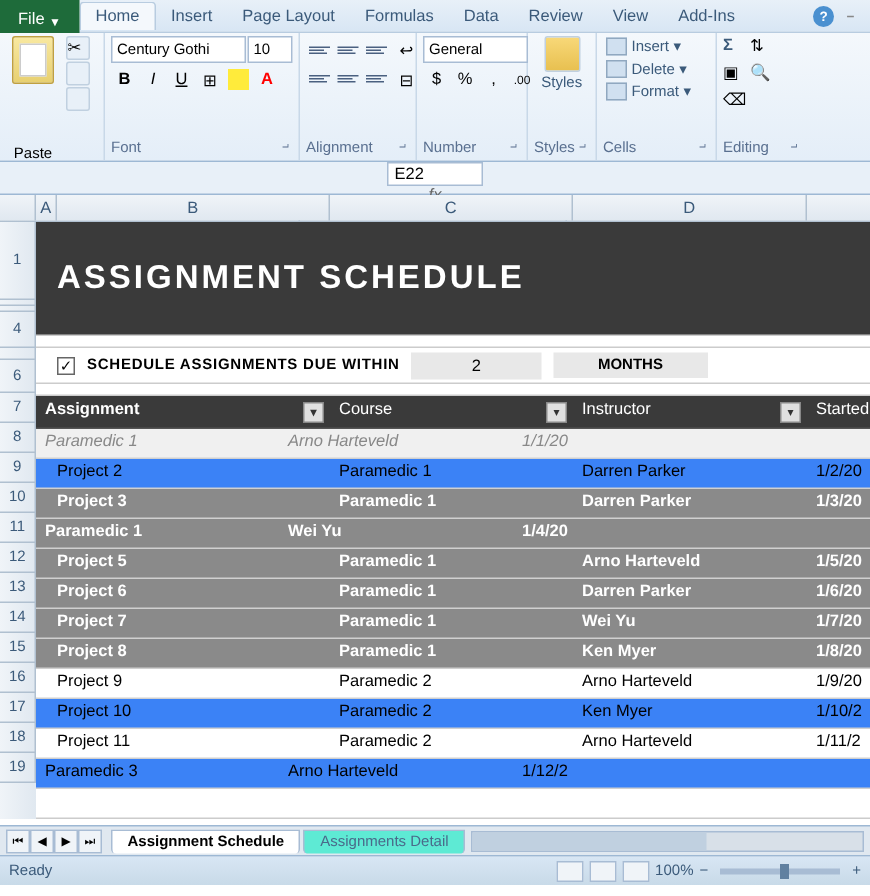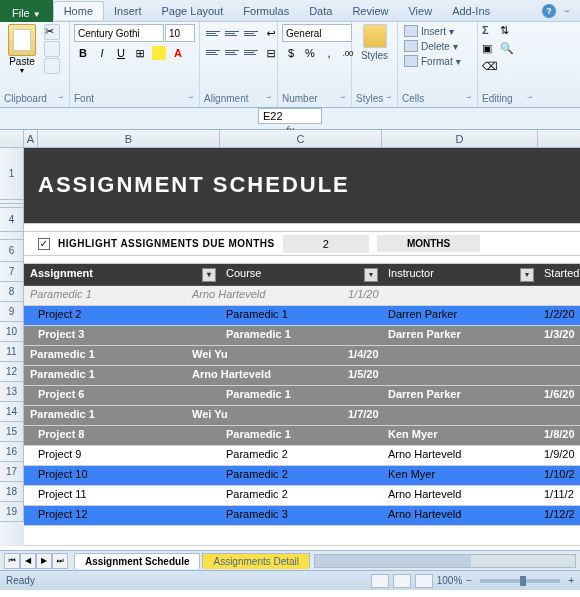--- a/index.html
+++ b/index.html
@@ -12,21 +12,21 @@
 .tab.active { background: #f4f8fc; border: 1px solid #b8cce0; border-bottom: none; border-radius: 3px 3px 0 0; }
 .help-area { margin-left: auto; display: flex; gap: 4px; padding-right: 6px; }
 .help-ico { width: 14px; height: 14px; border-radius: 50%; display: flex; align-items: center; justify-content: center; font-size: 9px; font-weight: bold; cursor: pointer; }
 
 .ribbon-body { height: 86px; background: linear-gradient(#f4f8fc, #e4eef8); border-bottom: 1px solid #9db8d4; display: flex; }
 .ribbon-group { border-right: 1px solid #c8d8e8; padding: 2px 4px; display: flex; flex-direction: column; }
 .group-content { flex: 1; display: flex; align-items: flex-start; gap: 2px; }
 .group-label { text-align: left; font-size: 10px; color: #5a7090; padding: 1px 0; position: relative; }
 .group-label::after { content: '⌐'; position: absolute; right: 2px; font-size: 8px; transform: rotate(180deg); }
 
-.paste-btn { display: flex; flex-direction: column; align-items: center; width: 36px; cursor: pointer; }
+.paste-btn { display: flex; flex-direction: column; align-items: center; width: 36px; cursor: pointer; gap: 41px; }
 .paste-ico { width: 28px; height: 32px; background: linear-gradient(#f8e8a0, #e8d070); border: 1px solid #c0a040; border-radius: 2px; position: relative; }
 .paste-ico::after { content: ''; position: absolute; top: 4px; left: 4px; right: 4px; bottom: 4px; background: #fff; border: 1px solid #ccc; }
 .mini-btns { display: flex; flex-direction: column; gap: 1px; margin-left: 2px; }
 .mini-ico { width: 16px; height: 16px; background: #e8f0f8; border: 1px solid #c0d0e0; border-radius: 2px; cursor: pointer; }
 
 .font-controls { display: flex; flex-direction: column; gap: 2px; }
 .font-row { display: flex; gap: 1px; }
 .font-name { width: 90px; height: 18px; border: 1px solid #a8bcd4; background: #fff; font-size: 10px; padding: 1px 3px; }
 .font-size { width: 30px; height: 18px; border: 1px solid #a8bcd4; background: #fff; font-size: 10px; padding: 1px 3px; }
 .fmt-btn { width: 18px; height: 18px; border: 1px solid transparent; background: transparent; cursor: pointer; font-size: 11px; display: flex; align-items: center; justify-content: center; }
@@ -97,21 +97,21 @@
 .row-italic { font-style: italic; color: #888; background: #f0f0f0; }
 .row-hl { background: #8a8a8a; color: #fff; font-weight: bold; }
 .row-alt { background: #3b82f6; }
 
 
 .sheet-bar { height: 20px; display: flex; align-items: center; background: #e0e8f0; border-top: 1px solid #9db8d4; font-size: 10px; }
 .sheet-nav { display: flex; gap: 0; padding: 0 4px; }
 .sheet-nav-btn { width: 16px; height: 16px; border: 1px solid #a8bcd4; background: #f0f4f8; cursor: pointer; font-size: 8px; text-align: center; line-height: 14px; }
 .sheet-tab { padding: 2px 10px; background: #fff; border: 1px solid #a8bcd4; border-bottom: none; cursor: pointer; margin-left: 2px; border-radius: 0 0 3px 3px; }
 .sheet-tab.active { background: #fff; font-weight: bold; }
-.sheet-tab.inactive { background: #fde047; color: #4a6a8a; }
+.sheet-tab.inactive { background: #5eead4; color: #4a6a8a; }
 .hscroll { flex: 1; margin: 0 4px; height: 14px; background: #d8e0e8; border: 1px solid #a8bcd4; position: relative; }
 .hscroll-thumb { position: absolute; left: 0; width: 60%; height: 100%; background: #c0d0e0; }
 
 
 .status-bar { height: 20px; background: linear-gradient(#d8e6f4, #c8dae8); display: flex; align-items: center; font-size: 10px; color: #3b5a7a; padding: 0 6px; border-top: 1px solid #9db8d4; }
 .status-right { margin-left: auto; display: flex; align-items: center; gap: 4px; }
 .view-btn { width: 18px; height: 14px; border: 1px solid #a8bcd4; background: #f0f4f8; cursor: pointer; }
 .zoom-slider { width: 80px; height: 4px; background: #a8bcd4; position: relative; margin: 0 4px; }
 .zoom-thumb { position: absolute; left: 50%; top: -3px; width: 6px; height: 10px; background: #6080a0; }
 </style>
@@ -316,21 +316,21 @@
       <div class="row-h">16</div>
       <div class="row-h">17</div>
       <div class="row-h">18</div>
       <div class="row-h">19</div>
     </div>
     <div class="cells">
       <div class="title-cell">ASSIGNMENT SCHEDULE</div>
       <div style="height:8px;border-bottom:1px solid #ccc"></div>
       <div class="filter-row">
         <div class="checkbox">✓</div>
-        <span class="filter-label">HIGHLIGHT ASSIGNMENTS DUE MONTHS</span>
+        <span class="filter-label">SCHEDULE ASSIGNMENTS DUE WITHIN</span>
         <span class="filter-val">2</span>
         <span class="filter-unit">MONTHS</span>
       </div>
       <div class="spacer-row" style="height:8px"></div>
       <div class="thead-row">
         <div class="th th-b"><span>Assignment</span><div class="drop">▾</div></div>
         <div class="th th-c"><span>Course</span><div class="drop">▾</div></div>
         <div class="th th-d"><span>Instructor</span><div class="drop">▾</div></div>
         <div class="th th-e"><span>Started</span></div>
       </div>
@@ -351,31 +351,33 @@
             <div class="td td-c">Paramedic 1</div>
             <div class="td td-d">Darren Parker</div>
             <div class="td td-e">1/3/20</div>
           </div>
           <div class="data-row row-hl">
             <div class="td td-c">Paramedic 1</div>
             <div class="td td-d">Wei Yu</div>
             <div class="td td-e">1/4/20</div>
           </div>
           <div class="data-row row-hl">
+            <div class="td td-b">Project 5</div>
             <div class="td td-c">Paramedic 1</div>
             <div class="td td-d">Arno Harteveld</div>
             <div class="td td-e">1/5/20</div>
           </div>
           <div class="data-row row-hl">
             <div class="td td-b">Project 6</div>
             <div class="td td-c">Paramedic 1</div>
             <div class="td td-d">Darren Parker</div>
             <div class="td td-e">1/6/20</div>
           </div>
           <div class="data-row row-hl">
+            <div class="td td-b">Project 7</div>
             <div class="td td-c">Paramedic 1</div>
             <div class="td td-d">Wei Yu</div>
             <div class="td td-e">1/7/20</div>
           </div>
           <div class="data-row row-hl">
             <div class="td td-b">Project 8</div>
             <div class="td td-c">Paramedic 1</div>
             <div class="td td-d">Ken Myer</div>
             <div class="td td-e">1/8/20</div>
           </div>
@@ -391,21 +393,20 @@
             <div class="td td-d">Ken Myer</div>
             <div class="td td-e">1/10/2</div>
           </div>
           <div class="data-row">
             <div class="td td-b">Project 11</div>
             <div class="td td-c">Paramedic 2</div>
             <div class="td td-d">Arno Harteveld</div>
             <div class="td td-e">1/11/2</div>
           </div>
           <div class="data-row row-alt">
-            <div class="td td-b">Project 12</div>
             <div class="td td-c">Paramedic 3</div>
             <div class="td td-d">Arno Harteveld</div>
             <div class="td td-e">1/12/2</div>
           </div>
         </div>
       <div class="spacer-row"></div>
     </div>
   </div>
 </div>
 

